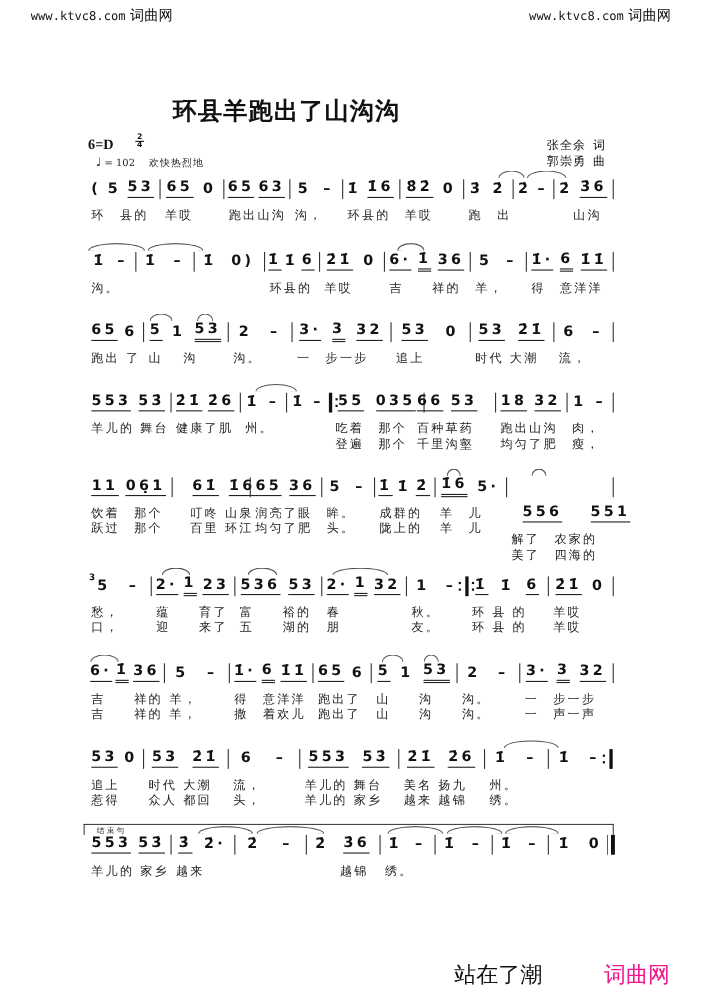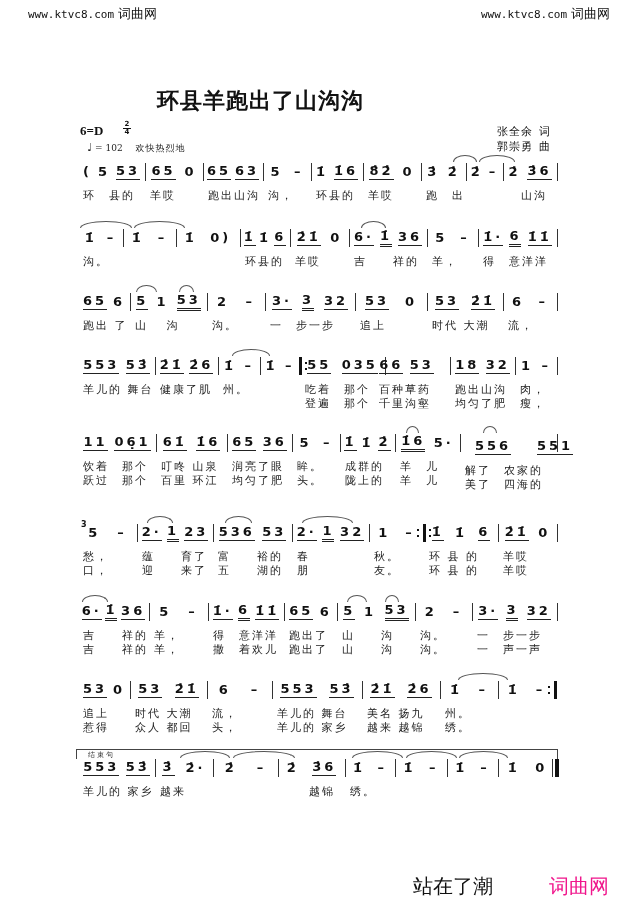--- a/index.html
+++ b/index.html
@@ -367,21 +367,21 @@
     <div class="slur" style="left: 232px; width: 38px; top: 349px;"></div>
     <div class="measure" style="left: 78px; top: 434px; width: 78px;">
       <div class="notes">
         <span class="grp u1">11</span>
         <span class="grp u1">06̣1</span>
       </div>
       <div class="lyr l0">饮着　那个</div>
       <div class="lyr l1">跃过　那个</div>
     </div>
     <div class="bar thin" style="left: 156px; top: 434px;"></div>
-    <div class="measure" style="left: 156px; top: 434px; width: 71px;">
+    <div class="measure" style="left: 168px; top: 434px; width: 71px;">
       <div class="notes">
         <span class="grp u1">61̇</span>
         <span class="grp u1">1̇6</span>
       </div>
       <div class="lyr l0">叮咚 山泉</div>
       <div class="lyr l1">百里 环江</div>
     </div>
     <div class="bar thin" style="left: 227px; top: 434px;"></div>
     <div class="measure" style="left: 227px; top: 434px; width: 65px;">
       <div class="notes">
@@ -413,21 +413,21 @@
     <div class="bar thin" style="left: 395px; top: 434px;"></div>
     <div class="measure" style="left: 395px; top: 434px; width: 65px;">
       <div class="notes">
         <span class="grp u2">1̇6</span>
         <span class="grp">5·</span>
       </div>
       <div class="lyr l0">羊　儿</div>
       <div class="lyr l1">羊　儿</div>
     </div>
     <div class="bar thin" style="left: 460px; top: 434px;"></div>
-    <div class="measure" style="left: 460px; top: 438px; width: 97px; padding-left: 31px;">
+    <div class="measure" style="left: 460px; top: 458px; width: 97px; padding-left: 31px;">
       <div class="notes">
         <span class="grp u1">556</span>
         <span class="grp u1">551</span>
       </div>
       <div class="lyr l0">解了　农家的</div>
       <div class="lyr l1">美了　四海的</div>
     </div>
     <div class="bar thin" style="left: 557px; top: 434px;"></div>
     <div class="slur" style="left: 406px; width: 13px; top: 426px;"></div>
     <div class="slur" style="left: 483px; width: 14px; top: 426px;"></div>

